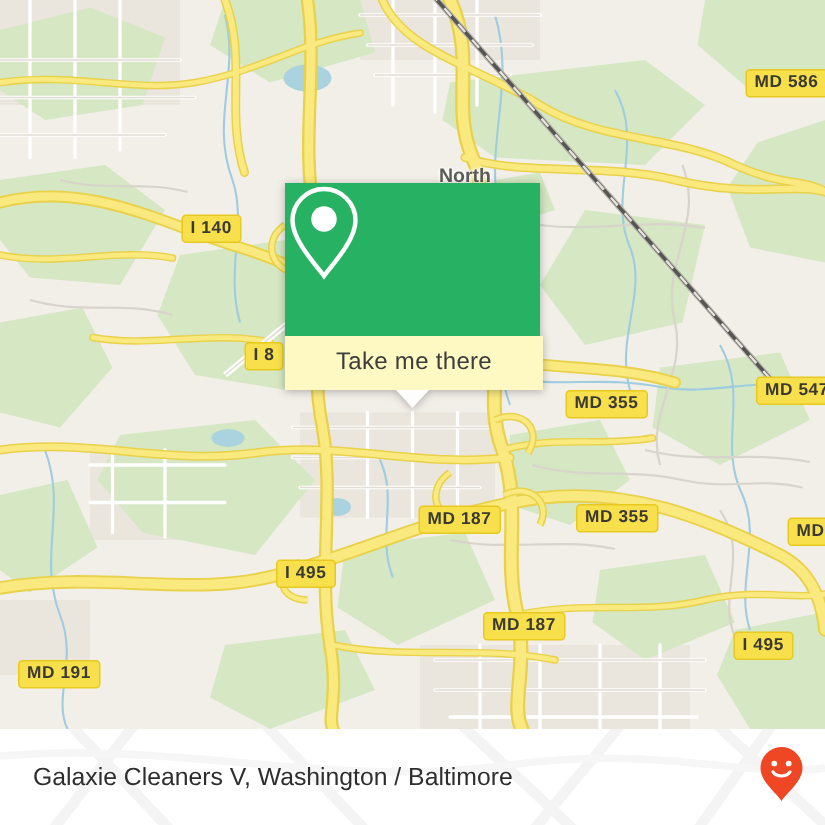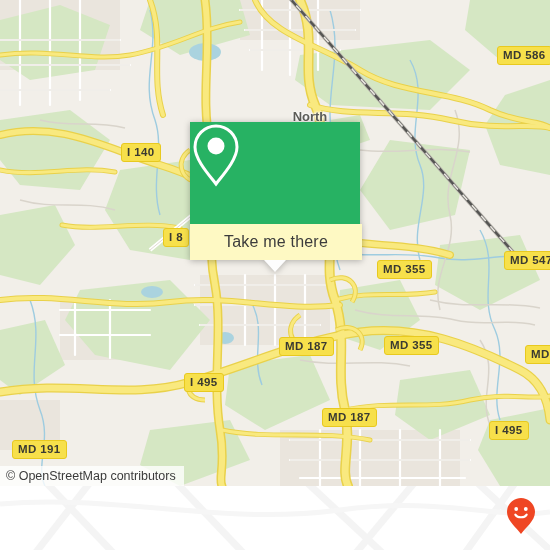--- a/index.html
+++ b/index.html
@@ -270,41 +270,41 @@
             <circle cx="26" cy="24" r="8.5" fill="#ffffff"></circle>
           </svg>
         </span>
       </div>
       <div class="callout-btn">
         <span>Take me there</span>
       </div>
       <div class="callout-tail"></div>
     </div>
 
-    <div class="osm-attrib">
-      <span>© OpenStreetMap contributors</span>
-    </div>
   </div>
 
   <div class="footer">
     <svg class="footer-wm" width="550" height="64" viewBox="0 0 550 64">
       <g stroke="#f4f4f4" stroke-width="7" fill="none">
         <path d="M40 -10 L120 74"></path>
         <path d="M95 -10 L30 74"></path>
         <path d="M300 -10 L390 74"></path>
         <path d="M420 -10 L350 74"></path>
         <path d="M470 -10 L550 64"></path>
         <path d="M520 -10 L460 74"></path>
         <path d="M170 -10 L250 74"></path>
       </g>
       <g stroke="#f6f6f6" stroke-width="5" fill="none">
         <path d="M0 18 C 120 8, 220 40, 340 24 C 440 10, 500 34, 550 26"></path>
       </g>
     </svg>
 
+    <div class="footer-title">
+      <span>Galaxie Cleaners V, Washington / Baltimore</span>
+    </div>
 
     <div class="brand">
       <span>
         <svg width="30" height="38" viewBox="0 0 30 38">
           <path d="M15 1 C 7.3 1 1 7.3 1 15 C 1 24 11 31 15 37 C 19 31 29 24 29 15 C 29 7.3 22.7 1 15 1 Z" fill="#ef4623"></path>
           <circle cx="10.2" cy="12" r="1.9" fill="#ffffff"></circle>
           <circle cx="19.8" cy="12" r="1.9" fill="#ffffff"></circle>
           <path d="M9.3 17.6 C 11.6 21.2 18.4 21.2 20.7 17.6" fill="none" stroke="#ffffff" stroke-width="2.1" stroke-linecap="round"></path>
         </svg>
       </span>

